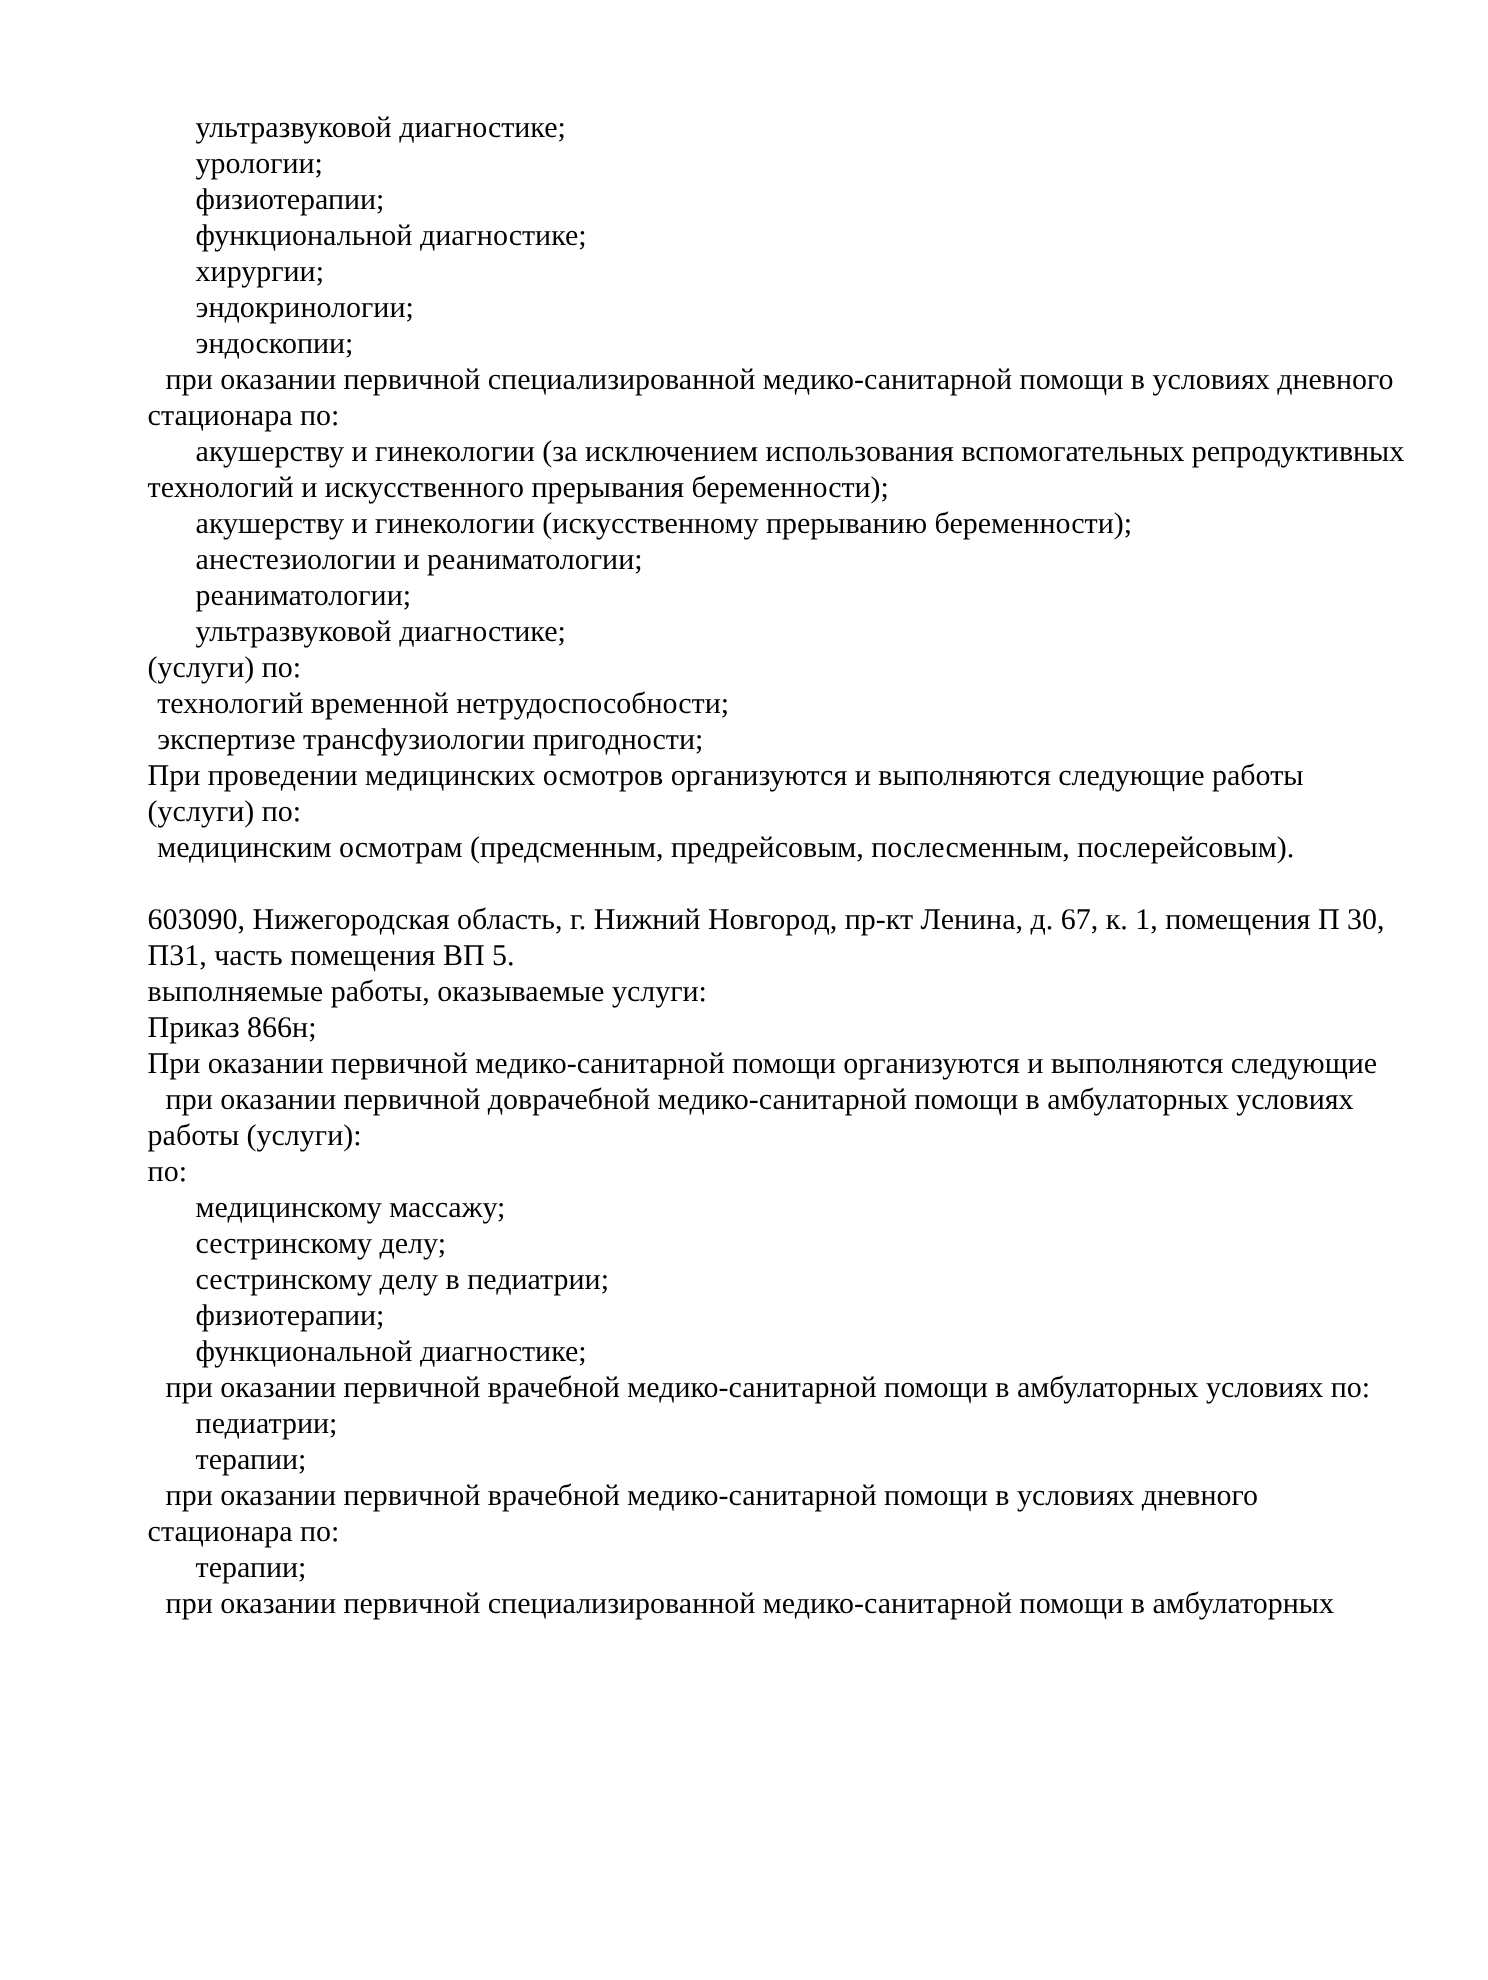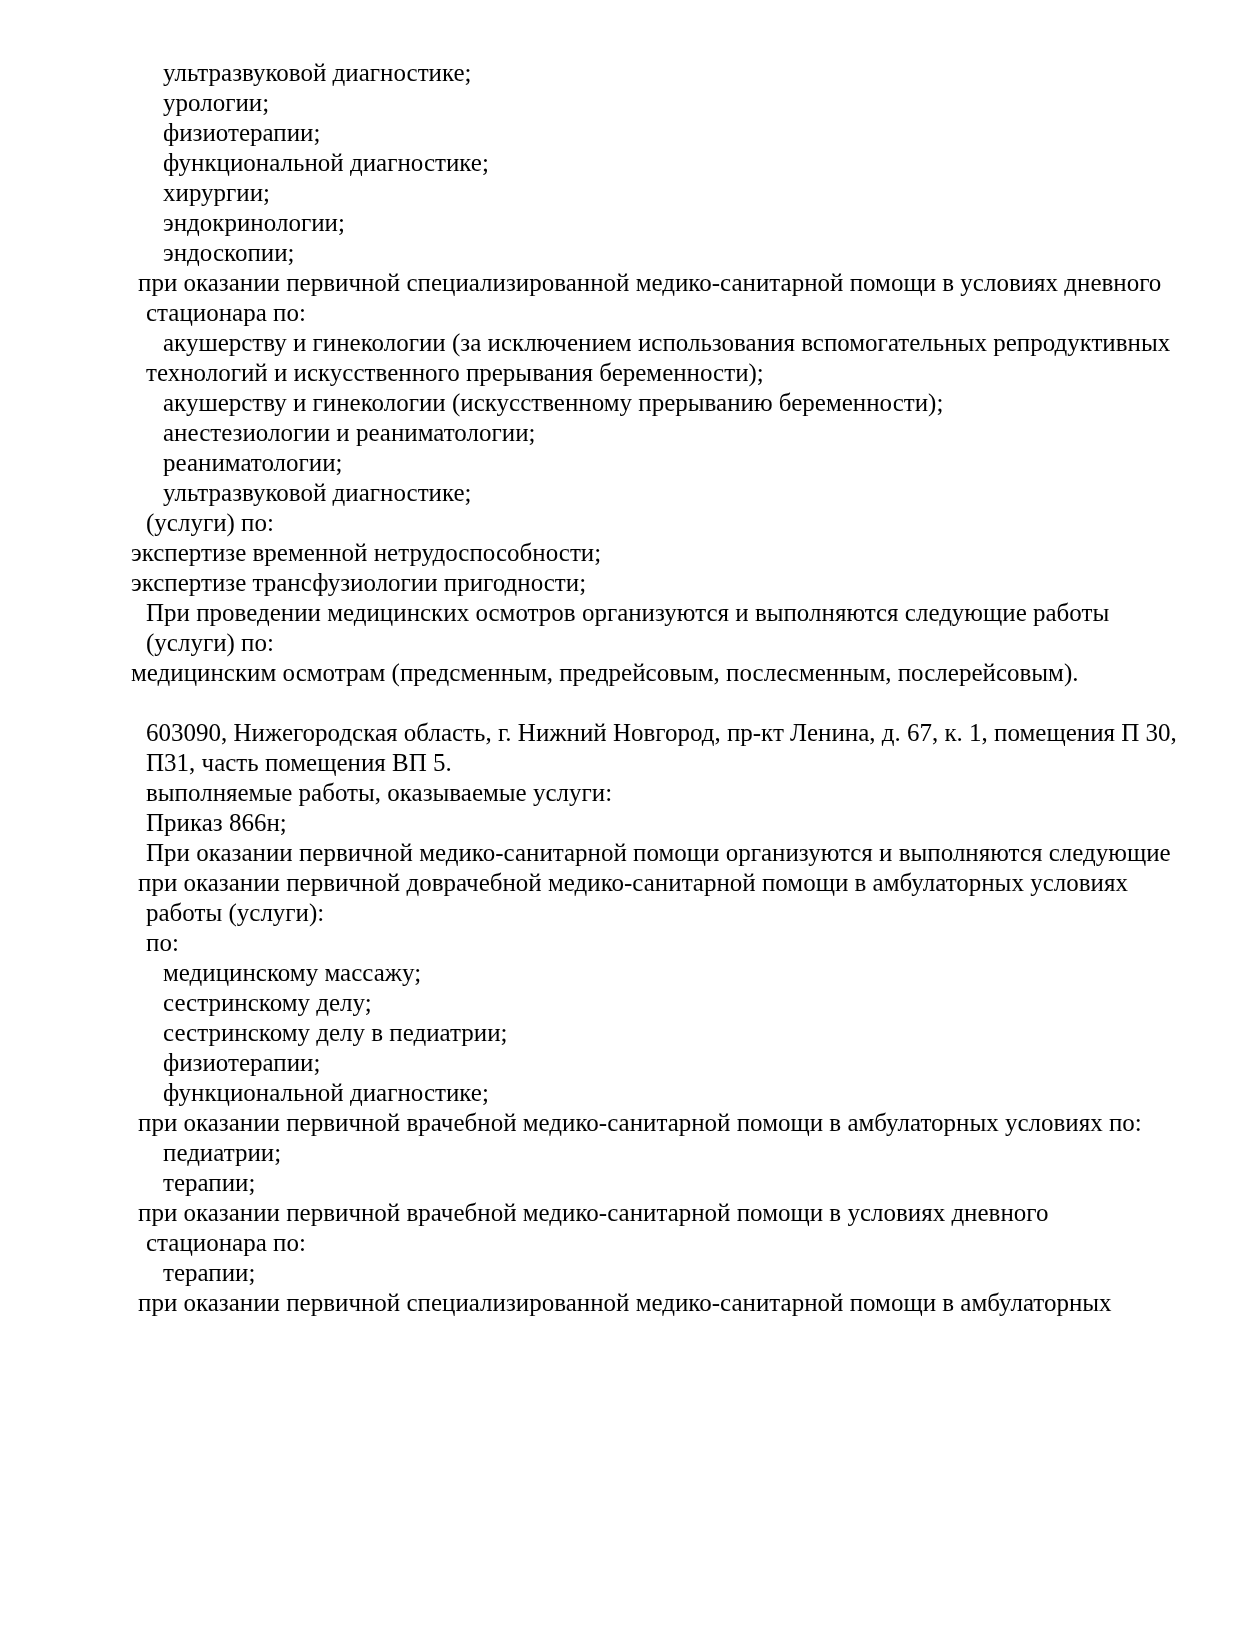--- a/index.html
+++ b/index.html
@@ -7,31 +7,31 @@
     padding: 0;
     background: #ffffff;
   }
   .page {
     position: relative;
     box-sizing: border-box;
     width: 1240px;
     height: 1650px;
     background: #ffffff;
     color: #000000;
-    padding: 58px 50px 0 123px;
+    padding: 92px 50px 0 123px;
     overflow: hidden;
     font-family: "Liberation Serif", "DejaVu Serif", serif;
     font-size: 25px;
     line-height: 30px;
   }
   .line {
     white-space: pre;
     min-height: 30px;
   }
-  .indent-0 { padding-left: 0; margin-left: 23px; }
+  .indent-0 { padding-left: 0; }
   .indent-1 { padding-left: 8px; }
   .indent-2 { padding-left: 15px; }
   .indent-3 { padding-left: 40px; }
 </style>
 </head>
 <body>
 
 <main class="page">
   <div id="text-body">
       <div class="line indent-3">ультразвуковой диагностике;</div>
@@ -43,21 +43,21 @@
       <div class="line indent-3">эндоскопии;</div>
       <div class="line indent-2">при оказании первичной специализированной медико-санитарной помощи в условиях дневного</div>
       <div class="line indent-0">стационара по:</div>
       <div class="line indent-3">акушерству и гинекологии (за исключением использования вспомогательных репродуктивных</div>
       <div class="line indent-0">технологий и искусственного прерывания беременности);</div>
       <div class="line indent-3">акушерству и гинекологии (искусственному прерыванию беременности);</div>
       <div class="line indent-3">анестезиологии и реаниматологии;</div>
       <div class="line indent-3">реаниматологии;</div>
       <div class="line indent-3">ультразвуковой диагностике;</div>
       <div class="line indent-0">(услуги) по:</div>
-      <div class="line indent-1">экспертизе временной нетрудоспособности;</div>
+      <div class="line indent-1">технологий временной нетрудоспособности;</div>
       <div class="line indent-1">экспертизе трансфузиологии пригодности;</div>
       <div class="line indent-0">При проведении медицинских осмотров организуются и выполняются следующие работы</div>
       <div class="line indent-0">(услуги) по:</div>
       <div class="line indent-1">медицинским осмотрам (предсменным, предрейсовым, послесменным, послерейсовым).</div>
       <div class="line indent-0"></div>
       <div class="line indent-0">603090, Нижегородская область, г. Нижний Новгород, пр-кт Ленина, д. 67, к. 1, помещения П 30,</div>
       <div class="line indent-0">П31, часть помещения ВП 5.</div>
       <div class="line indent-0">выполняемые работы, оказываемые услуги:</div>
       <div class="line indent-0">Приказ 866н;</div>
       <div class="line indent-0">При оказании первичной медико-санитарной помощи организуются и выполняются следующие</div>

